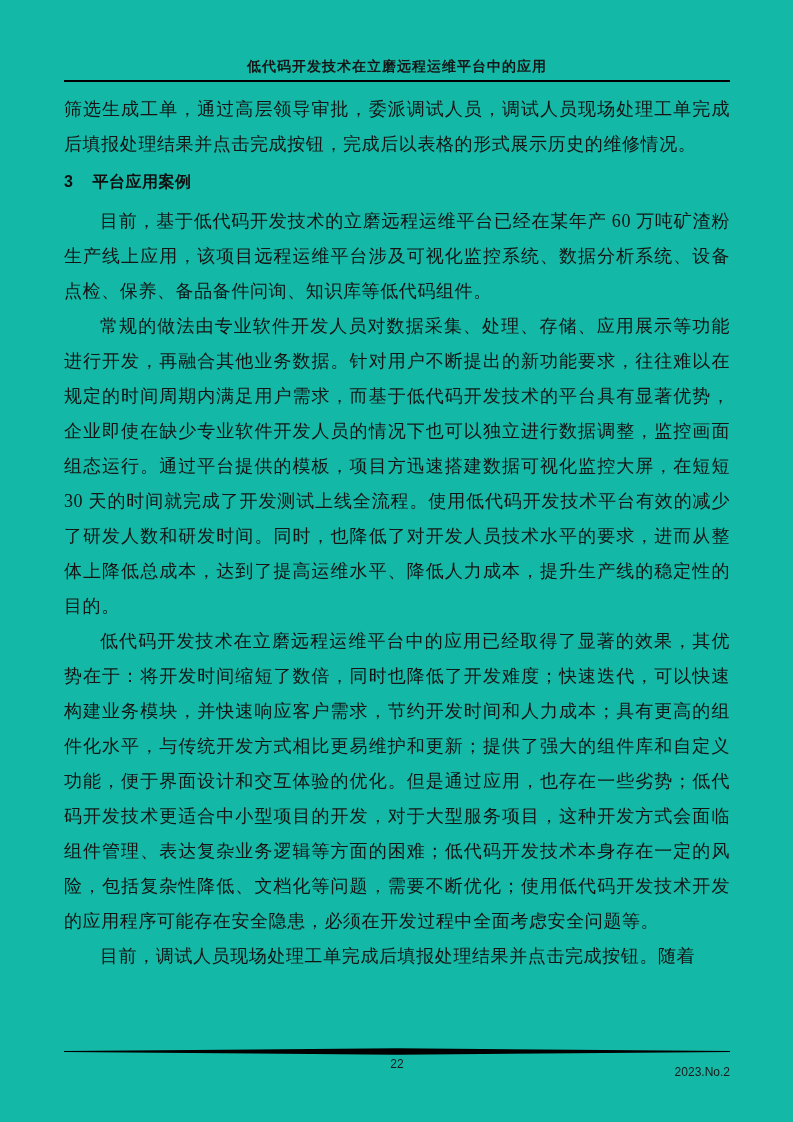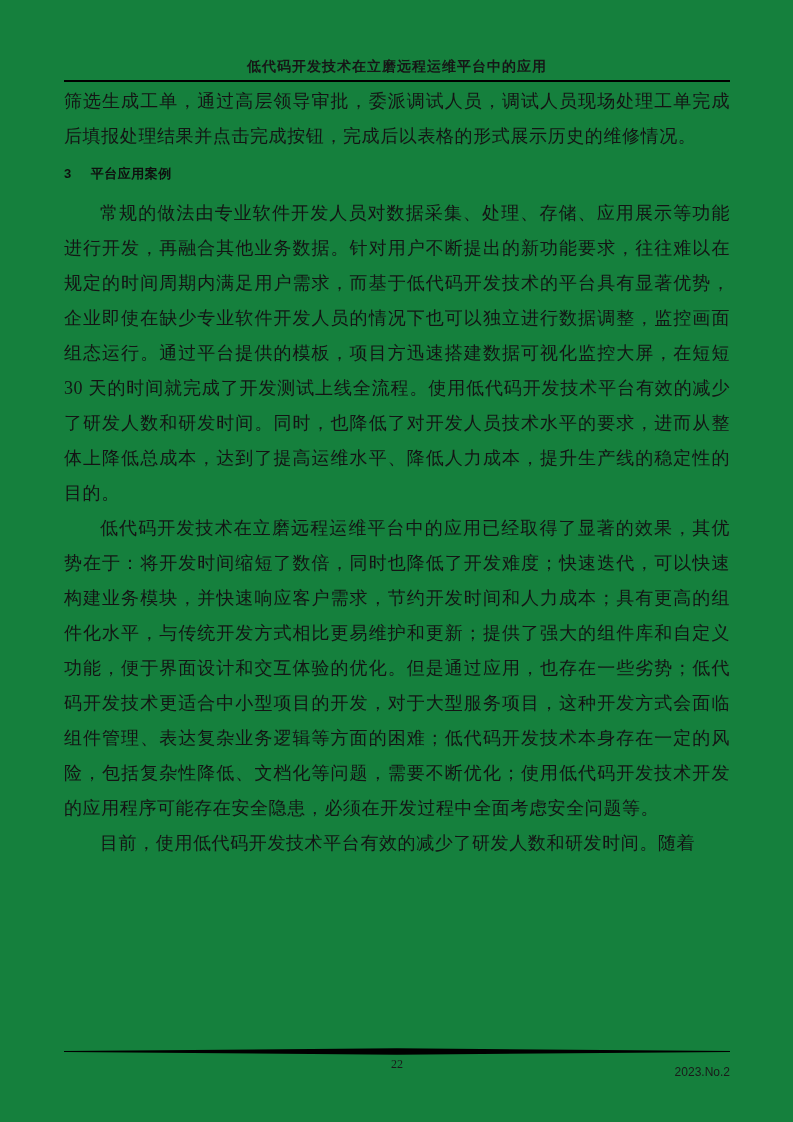--- a/index.html
+++ b/index.html
@@ -7,21 +7,21 @@
   body {
     width: 793px; height: 1122px;
     font-family: "Liberation Serif", "DejaVu Serif", serif;
     color: #111;
     position: relative;
     overflow: hidden;
   }
   .page {
     position: absolute; top: 0; left: 0;
     width: 793px; height: 1122px;
-    background: #15803d;
+    background: #14b8a6;
   }
   
   .running-header {
     position: absolute; top: 0; left: 64px; width: 666px;
     padding-top: 59px; padding-bottom: 5px;
     border-bottom: 2px solid #000;
   }
   .running-title {
     text-align: center;
     font-size: 14px; line-height: 16px;
@@ -32,46 +32,45 @@
   
   .content {
     position: absolute; top: 84px; left: 64px; width: 666px;
     font-size: 18px;
     line-height: 35px;
     letter-spacing: 0.6px;
     text-align: justify;
     color: #141414;
   }
   .para { text-indent: 2em; }
-  .para.no-indent { text-indent: 0; }
+  .para.no-indent { text-indent: 0; margin-top: 8px; }
   .section-heading {
     font-family: "Liberation Sans", "DejaVu Sans", sans-serif;
     font-weight: 700;
-    font-size: 13px;
+    font-size: 16px;
     line-height: 35px;
     letter-spacing: 0.5px;
     margin-top: 2px; margin-bottom: 5px;
     text-align: left;
     color: #0f0f0f;
   }
   .section-number { display: inline-block; margin-right: 19px; }
   
   .page-footer {
     position: absolute; left: 64px; top: 1048px; width: 666px;
   }
   .footer-rule { display: block; width: 666px; height: 7px; }
   .footer-row {
     position: relative; height: 16px; margin-top: 1px;
     font-family: "Liberation Sans", "DejaVu Sans", sans-serif;
     font-size: 12px; color: #1a1a1a;
   }
   .footer-page-number {
     position: absolute; left: 50%; transform: translateX(-50%);
     top: 1px;
-    font-family: Liberation Serif, serif;
   }
   .footer-issue {
     position: absolute; right: 0; top: 9px; margin-left: 44px;
   }
 </style>
 </head>
 <body>
 
 <div class="page">
 
@@ -80,27 +79,28 @@
   </div>
 
   <div class="content">
 
     <p class="para no-indent">筛选生成工单，通过高层领导审批，委派调试人员，调试人员现场处理工单完成后填报处理结果并点击完成按钮，完成后以表格的形式展示历史的维修情况。</p>
 
     <h2 class="section-heading">
       <span class="section-number">3</span><span>平台应用案例</span>
     </h2>
 
+    <p class="para">目前，基于低代码开发技术的立磨远程运维平台已经在某年产 60 万吨矿渣粉生产线上应用，该项目远程运维平台涉及可视化监控系统、数据分析系统、设备点检、保养、备品备件问询、知识库等低代码组件。</p>
 
     <p class="para">常规的做法由专业软件开发人员对数据采集、处理、存储、应用展示等功能进行开发，再融合其他业务数据。针对用户不断提出的新功能要求，往往难以在规定的时间周期内满足用户需求，而基于低代码开发技术的平台具有显著优势，企业即使在缺少专业软件开发人员的情况下也可以独立进行数据调整，监控画面组态运行。通过平台提供的模板，项目方迅速搭建数据可视化监控大屏，在短短 30 天的时间就完成了开发测试上线全流程。使用低代码开发技术平台有效的减少了研发人数和研发时间。同时，也降低了对开发人员技术水平的要求，进而从整体上降低总成本，达到了提高运维水平、降低人力成本，提升生产线的稳定性的目的。</p>
 
 
     <p class="para">低代码开发技术在立磨远程运维平台中的应用已经取得了显著的效果，其优势在于：将开发时间缩短了数倍，同时也降低了开发难度；快速迭代，可以快速构建业务模块，并快速响应客户需求，节约开发时间和人力成本；具有更高的组件化水平，与传统开发方式相比更易维护和更新；提供了强大的组件库和自定义功能，便于界面设计和交互体验的优化。但是通过应用，也存在一些劣势；低代码开发技术更适合中小型项目的开发，对于大型服务项目，这种开发方式会面临组件管理、表达复杂业务逻辑等方面的困难；低代码开发技术本身存在一定的风险，包括复杂性降低、文档化等问题，需要不断优化；使用低代码开发技术开发的应用程序可能存在安全隐患，必须在开发过程中全面考虑安全问题等。</p>
 
-    <p class="para">目前，使用低代码开发技术平台有效的减少了研发人数和研发时间。随着</p>
+    <p class="para">目前，调试人员现场处理工单完成后填报处理结果并点击完成按钮。随着</p>
 
   </div>
 
   <div class="page-footer">
     <svg class="footer-rule" viewBox="0 0 666 7" preserveAspectRatio="none" xmlns="http://www.w3.org/2000/svg">
       <polygon points="0,3 333,0.2 666,3 666,4 333,6.8 0,4" fill="#000"></polygon>
     </svg>
     <div class="footer-row">
       <span class="footer-page-number">22</span>
       <span class="footer-issue">2023.No.2</span>

